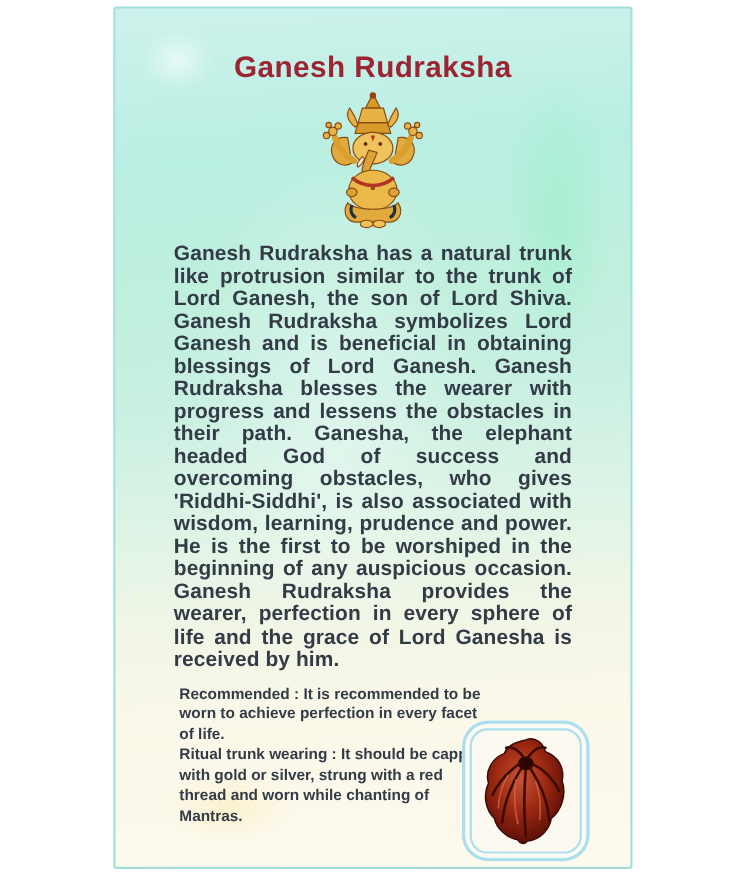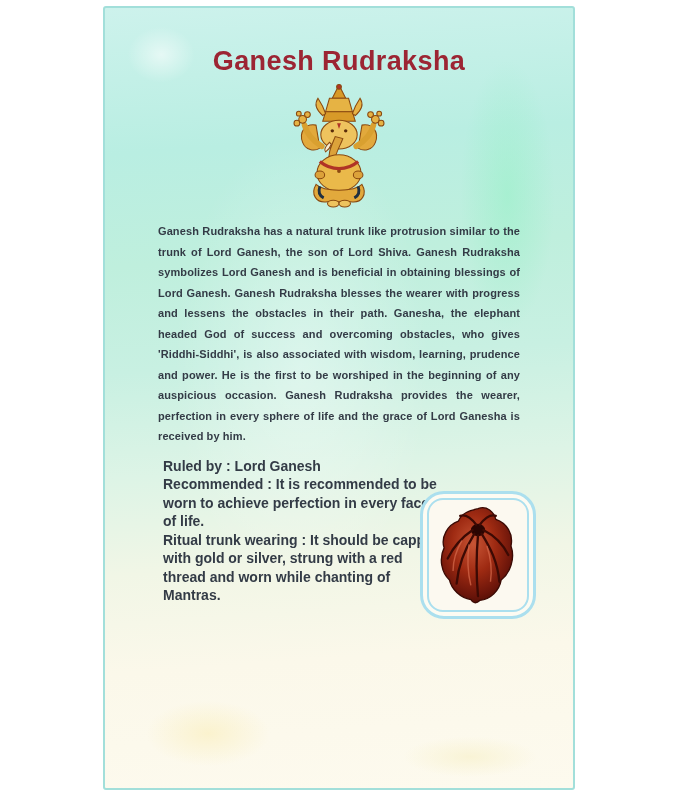--- a/index.html
+++ b/index.html
@@ -20,21 +20,21 @@
       linear-gradient(176deg,#cdf2ec 0%,#b9eee2 18%,#bfefdd 32%,#c8f0e2 45%,#ddf4e6 58%,#f1f6e6 70%,#fbf8ea 82%,#fdfaee 100%);
     overflow:hidden;
   }
   .title{
     margin:38px 0 0 0;text-align:center;
     font-size:27px;font-weight:bold;letter-spacing:0.4px;color:#9c2533;
   }
   .ganesh{width:118px;height:134px;margin:6px auto 2px auto;display:block;}
   .para{
     margin:4px 53px 0 53px;text-align:justify;
-    font-size:11px;line-height:20.5px;font-weight:600;color:#333b46;
+    font-size:19px;line-height:20.5px;font-weight:600;color:#333b46;
     letter-spacing:0.1px;
   }
   .details{
     position:relative;margin:10px 0 0 58px;width:280px;min-height:215px;
     font-size:14px;line-height:18.5px;font-weight:600;color:#333b46;
   }
   .dline{margin:0;padding:0;}
   .bead-box{
     position:absolute;left:257px;top:34px;
     border:3px solid #abdfee;border-radius:24px;padding:4px;
@@ -90,21 +90,20 @@
         <ellipse cx="54" cy="126" rx="6" ry="3.5" fill="#eec35e"></ellipse>
         <ellipse cx="66" cy="126" rx="6" ry="3.5" fill="#eec35e"></ellipse>
         <path d="M40 108 C38 114 40 118 44 120" stroke="#203040" stroke-width="3" fill="none"></path>
         <path d="M80 108 C82 114 80 118 76 120" stroke="#203040" stroke-width="3" fill="none"></path>
       </g>
     </svg>
 
     <p class="para">Ganesh Rudraksha has a natural trunk like protrusion similar to the trunk of Lord Ganesh, the son of Lord Shiva. Ganesh Rudraksha symbolizes Lord Ganesh and is beneficial in obtaining blessings of Lord Ganesh. Ganesh Rudraksha blesses the wearer with progress and lessens the obstacles in their path. Ganesha, the elephant headed God of success and overcoming obstacles, who gives 'Riddhi-Siddhi', is also associated with wisdom, learning, prudence and power. He is the first to be worshiped in the beginning of any auspicious occasion. Ganesh Rudraksha provides the wearer, perfection in every sphere of life and the grace of Lord Ganesha is received by him.</p>
 
     <div class="details">
-      <p class="dline"><span>Ruled by</span><span> : </span><span>Lord Ganesh</span></p>
       <p class="dline"><span>Recommended</span><span> : </span><span>It is recommended to be worn to achieve perfection in every facet of life.</span></p>
       <p class="dline"><span>Ritual trunk wearing</span><span> : </span><span>It should be capped with gold or silver, strung with a red thread and worn while chanting of Mantras.</span></p>
 
       <div class="bead-box">
         <div class="bead-inner">
           <svg width="82" height="100" viewBox="0 0 92 112" xmlns="http://www.w3.org/2000/svg">
             <defs>
               <radialGradient id="beadGrad" cx="45%" cy="38%" r="68%">
                 <stop offset="0%" stop-color="#c85535"></stop>
                 <stop offset="45%" stop-color="#9e2a12"></stop>

